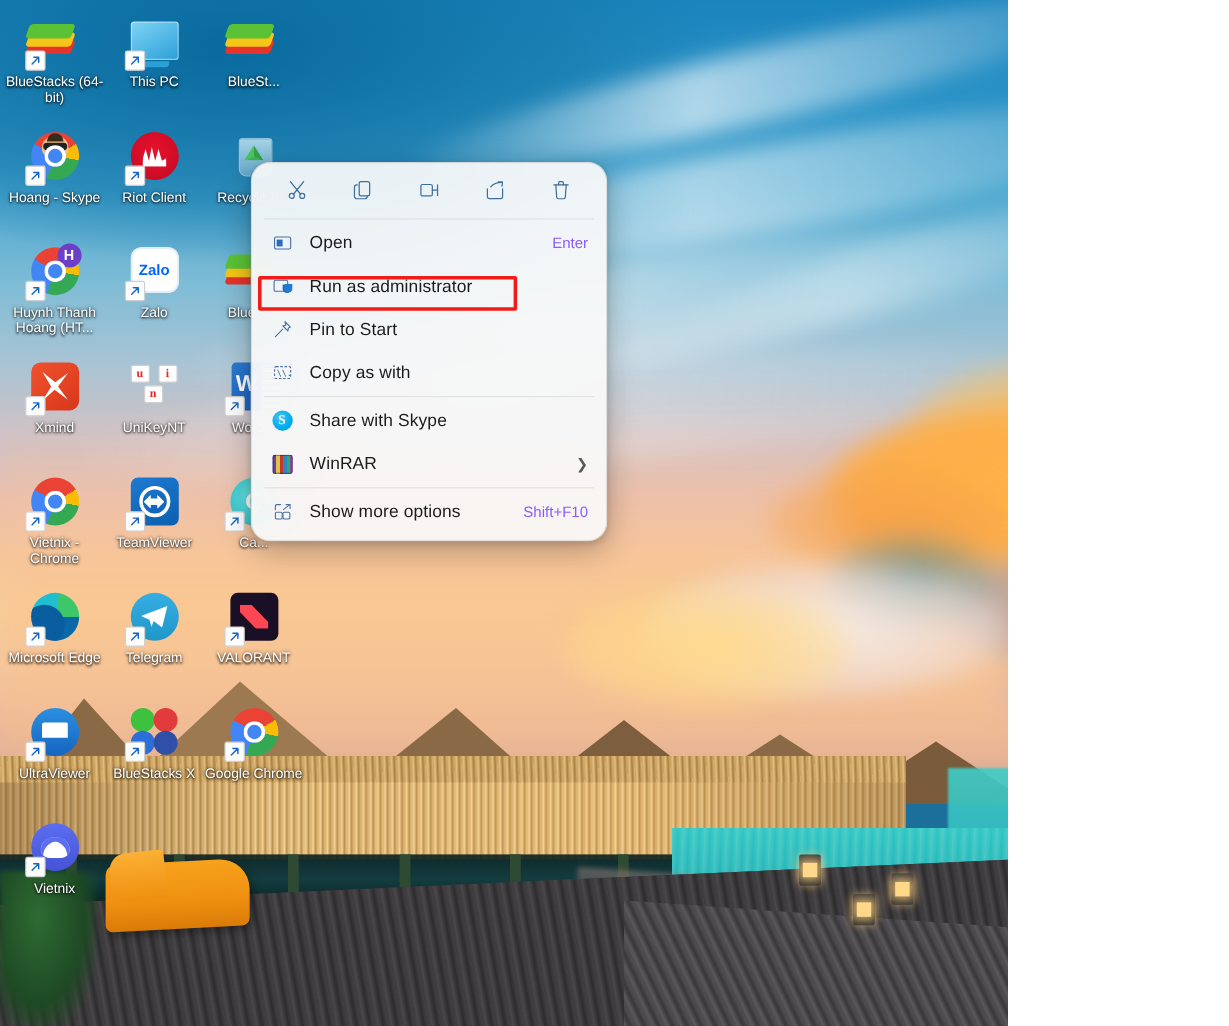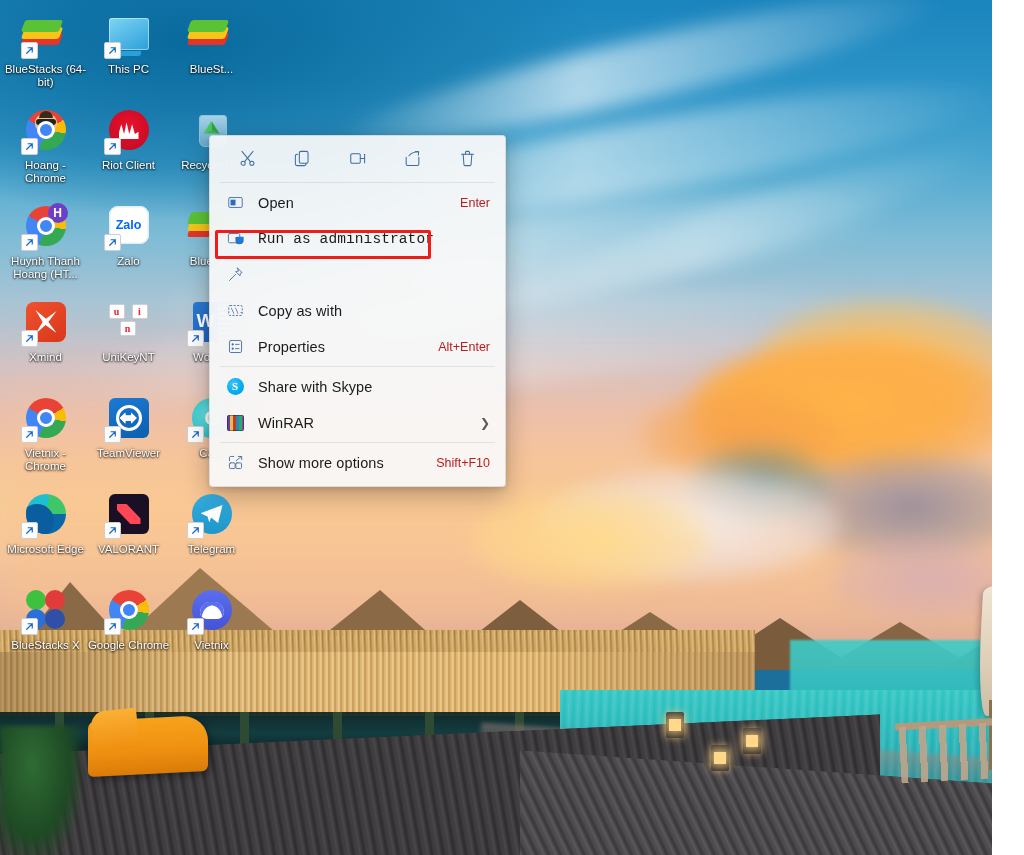--- a/index.html
+++ b/index.html
@@ -6,21 +6,21 @@
 
   html, body {
     width: 1024px;
     height: 855px;
     overflow: hidden;
     font-family: "Liberation Sans", sans-serif;
   }
 
   #desktop {
     position: relative;
-    width: 992px;
+    width: 840px;
     height: 855px;
     overflow: hidden;
     background: #1d6f9b;
   }
 
   
   .wp { position: absolute; }
 
   
   #sky {
@@ -360,21 +360,21 @@
   .discord::after { content:""; width:24px; height:17px; background:#fff;
                     border-radius:12px 12px 8px 8px;
                     box-shadow: inset 4px 5px 0 -2px #5b6ef0, inset -4px 5px 0 -2px #5b6ef0; }
 
   
   #ctx {
     position: absolute; left: 209px; top: 135px; width: 297px;
     background: rgba(249,249,249,0.93);
     backdrop-filter: blur(24px);
     border: 1px solid rgba(0,0,0,0.10);
-    border-radius: 4px;
+    border-radius: 16px;
     box-shadow: 0 8px 26px rgba(0,0,0,0.26), 0 2px 6px rgba(0,0,0,0.14);
     padding: 0 0 5px 0;
     font-family: "Liberation Sans", sans-serif;
     overflow: hidden;
   }
   #ctx-toolbar {
     display: flex; align-items: center; justify-content: space-around;
     height: 44px; padding: 0 10px;
   }
   .tbtn {
@@ -391,24 +391,24 @@
     position: relative;
     display: flex; align-items: center;
     height: 35px; margin: 1px 5px; padding: 0 10px 0 9px;
     border-radius: 5px; cursor: default;
   }
   .mitem .mi-icon { width: 22px; height: 22px; margin-right: 12px;
                     display: flex; align-items: center; justify-content: center; flex: none; }
   .mitem .mi-icon svg { width: 17px; height: 17px; }
   .mitem .mi-label { font-size: 14.5px; color: #1b1b1b; flex: 1;
                      white-space: nowrap; letter-spacing: .1px; }
-  .mitem .mi-accel { font-size: 12.5px; color: #b91c1c; margin-left: 8px; }
+  .mitem .mi-accel { font-size: 12.5px; color: #8b5cf6; margin-left: 8px; }
   .mitem .mi-chev { font-size: 12px; color: #5a5a5a; margin-left: 8px; }
 
-  #mi-runas { background: transparent; font-family: Liberation Mono, monospace; }
+  #mi-runas { background: transparent; }
   #runas-highlight {
     position: absolute; left: 215px; top: 230px; width: 216px; height: 29px;
     border: 3px solid #ef1c17; border-radius: 2px; pointer-events: none;
   }
 
   .skypeic { width:17px; height:17px; border-radius:50%;
              background: radial-gradient(circle at 38% 34%, #49c2f1 0%, #00aff0 55%, #0495d6 100%);
              color:#fff; font-size:11px; font-weight:bold; line-height:17px; text-align:center;
              font-family:"Liberation Serif",serif; }
   .winrarIc { width:17px; height:16px; border-radius:2px;
@@ -526,21 +526,21 @@
         <div class="glyphwrap">
           <div class="art chrome">
             <div class="face"></div>
           </div>
           <div class="shortcut">
             <svg viewBox="0 0 24 24">
               <path d="M6 18L18 6M9 6h9v9" stroke="#1466c8" stroke-width="2.6" fill="none" stroke-linecap="round" stroke-linejoin="round"></path>
             </svg>
           </div>
         </div>
-        <div class="label">Hoang - Chrome</div>
+        <div class="label">Hoang - Skype</div>
       </div>
       <div class="dicon">
         <div class="glyphwrap">
           <div class="art riot"></div>
           <div class="shortcut">
             <svg viewBox="0 0 24 24">
               <path d="M6 18L18 6M9 6h9v9" stroke="#1466c8" stroke-width="2.6" fill="none" stroke-linecap="round" stroke-linejoin="round"></path>
             </svg>
           </div>
         </div>
@@ -659,39 +659,50 @@
           <div class="shortcut">
             <svg viewBox="0 0 24 24">
               <path d="M6 18L18 6M9 6h9v9" stroke="#1466c8" stroke-width="2.6" fill="none" stroke-linecap="round" stroke-linejoin="round"></path>
             </svg>
           </div>
         </div>
         <div class="label">Microsoft Edge</div>
       </div>
       <div class="dicon">
         <div class="glyphwrap">
+          <div class="art telegram"></div>
+          <div class="shortcut">
+            <svg viewBox="0 0 24 24">
+              <path d="M6 18L18 6M9 6h9v9" stroke="#1466c8" stroke-width="2.6" fill="none" stroke-linecap="round" stroke-linejoin="round"></path>
+            </svg>
+          </div>
+        </div>
+        <div class="label">Telegram</div>
+      </div>
+      <div class="dicon">
+        <div class="glyphwrap">
           <div class="art valorant"></div>
           <div class="shortcut">
             <svg viewBox="0 0 24 24">
               <path d="M6 18L18 6M9 6h9v9" stroke="#1466c8" stroke-width="2.6" fill="none" stroke-linecap="round" stroke-linejoin="round"></path>
             </svg>
           </div>
         </div>
         <div class="label">VALORANT</div>
       </div>
       <div class="dicon">
         <div class="glyphwrap">
-          <div class="art telegram"></div>
-          <div class="shortcut">
-            <svg viewBox="0 0 24 24">
-              <path d="M6 18L18 6M9 6h9v9" stroke="#1466c8" stroke-width="2.6" fill="none" stroke-linecap="round" stroke-linejoin="round"></path>
-            </svg>
-          </div>
-        </div>
-        <div class="label">Telegram</div>
+          <div class="art ultrav"></div>
+          <div class="shortcut">
+            <svg viewBox="0 0 24 24">
+              <path d="M6 18L18 6M9 6h9v9" stroke="#1466c8" stroke-width="2.6" fill="none" stroke-linecap="round" stroke-linejoin="round"></path>
+            </svg>
+          </div>
+        </div>
+        <div class="label">UltraViewer</div>
       </div>
       <div class="dicon">
         <div class="glyphwrap">
           <div class="art bsx">
             <i></i>
             <i></i>
             <i></i>
             <i></i>
           </div>
           <div class="shortcut">
@@ -789,42 +800,30 @@
           </span>
           <span class="mi-label">Run as administrator</span>
         </div>
         <div class="mitem">
           <span class="mi-icon">
             <svg viewBox="0 0 24 24">
               <path d="M14.8 2.8l6.4 6.4-2.3 1.1-.6 3.6-6-6 3.5-.7z" stroke="#4a6fa5" fill="none" stroke-width="1.3" stroke-linecap="round" stroke-linejoin="round"></path>
               <line x1="12.2" y1="11.8" x2="3.5" y2="20.5" stroke="#4a6fa5" fill="none" stroke-width="1.3" stroke-linecap="round" stroke-linejoin="round"></line>
             </svg>
           </span>
+          <span class="mi-label">Pin to Start</span>
         </div>
         <div class="mitem">
           <span class="mi-icon">
             <svg viewBox="0 0 24 24">
               <rect x="2.5" y="5" width="19" height="14" rx="1.8" stroke="#4a6fa5" fill="none" stroke-width="1.3" stroke-dasharray="3 2"></rect>
               <text x="5" y="16" font-size="10" fill="#3b5f91" font-family="monospace">\\..</text>
             </svg>
           </span>
           <span class="mi-label">Copy as with</span>
-        </div>
-        <div class="mitem">
-          <span class="mi-icon">
-            <svg viewBox="0 0 24 24">
-              <rect x="3.5" y="3.5" width="17" height="17" rx="2" stroke="#4a6fa5" fill="none" stroke-width="1.3" stroke-linecap="round" stroke-linejoin="round"></rect>
-              <circle cx="8" cy="9" r="1.5" fill="#2d6bbd"></circle>
-              <circle cx="8" cy="15" r="1.5" fill="#2d6bbd"></circle>
-              <line x1="12" y1="9" x2="17" y2="9" stroke="#4a6fa5" fill="none" stroke-width="1.3" stroke-linecap="round" stroke-linejoin="round"></line>
-              <line x1="12" y1="15" x2="17" y2="15" stroke="#4a6fa5" fill="none" stroke-width="1.3" stroke-linecap="round" stroke-linejoin="round"></line>
-            </svg>
-          </span>
-          <span class="mi-label">Properties</span>
-          <span class="mi-accel">Alt+Enter</span>
         </div>
         <div class="divider"></div>
         <div class="mitem">
           <span class="mi-icon">
             <div class="skypeic">S</div>
           </span>
           <span class="mi-label">Share with Skype</span>
         </div>
         <div class="mitem">
           <span class="mi-icon">

